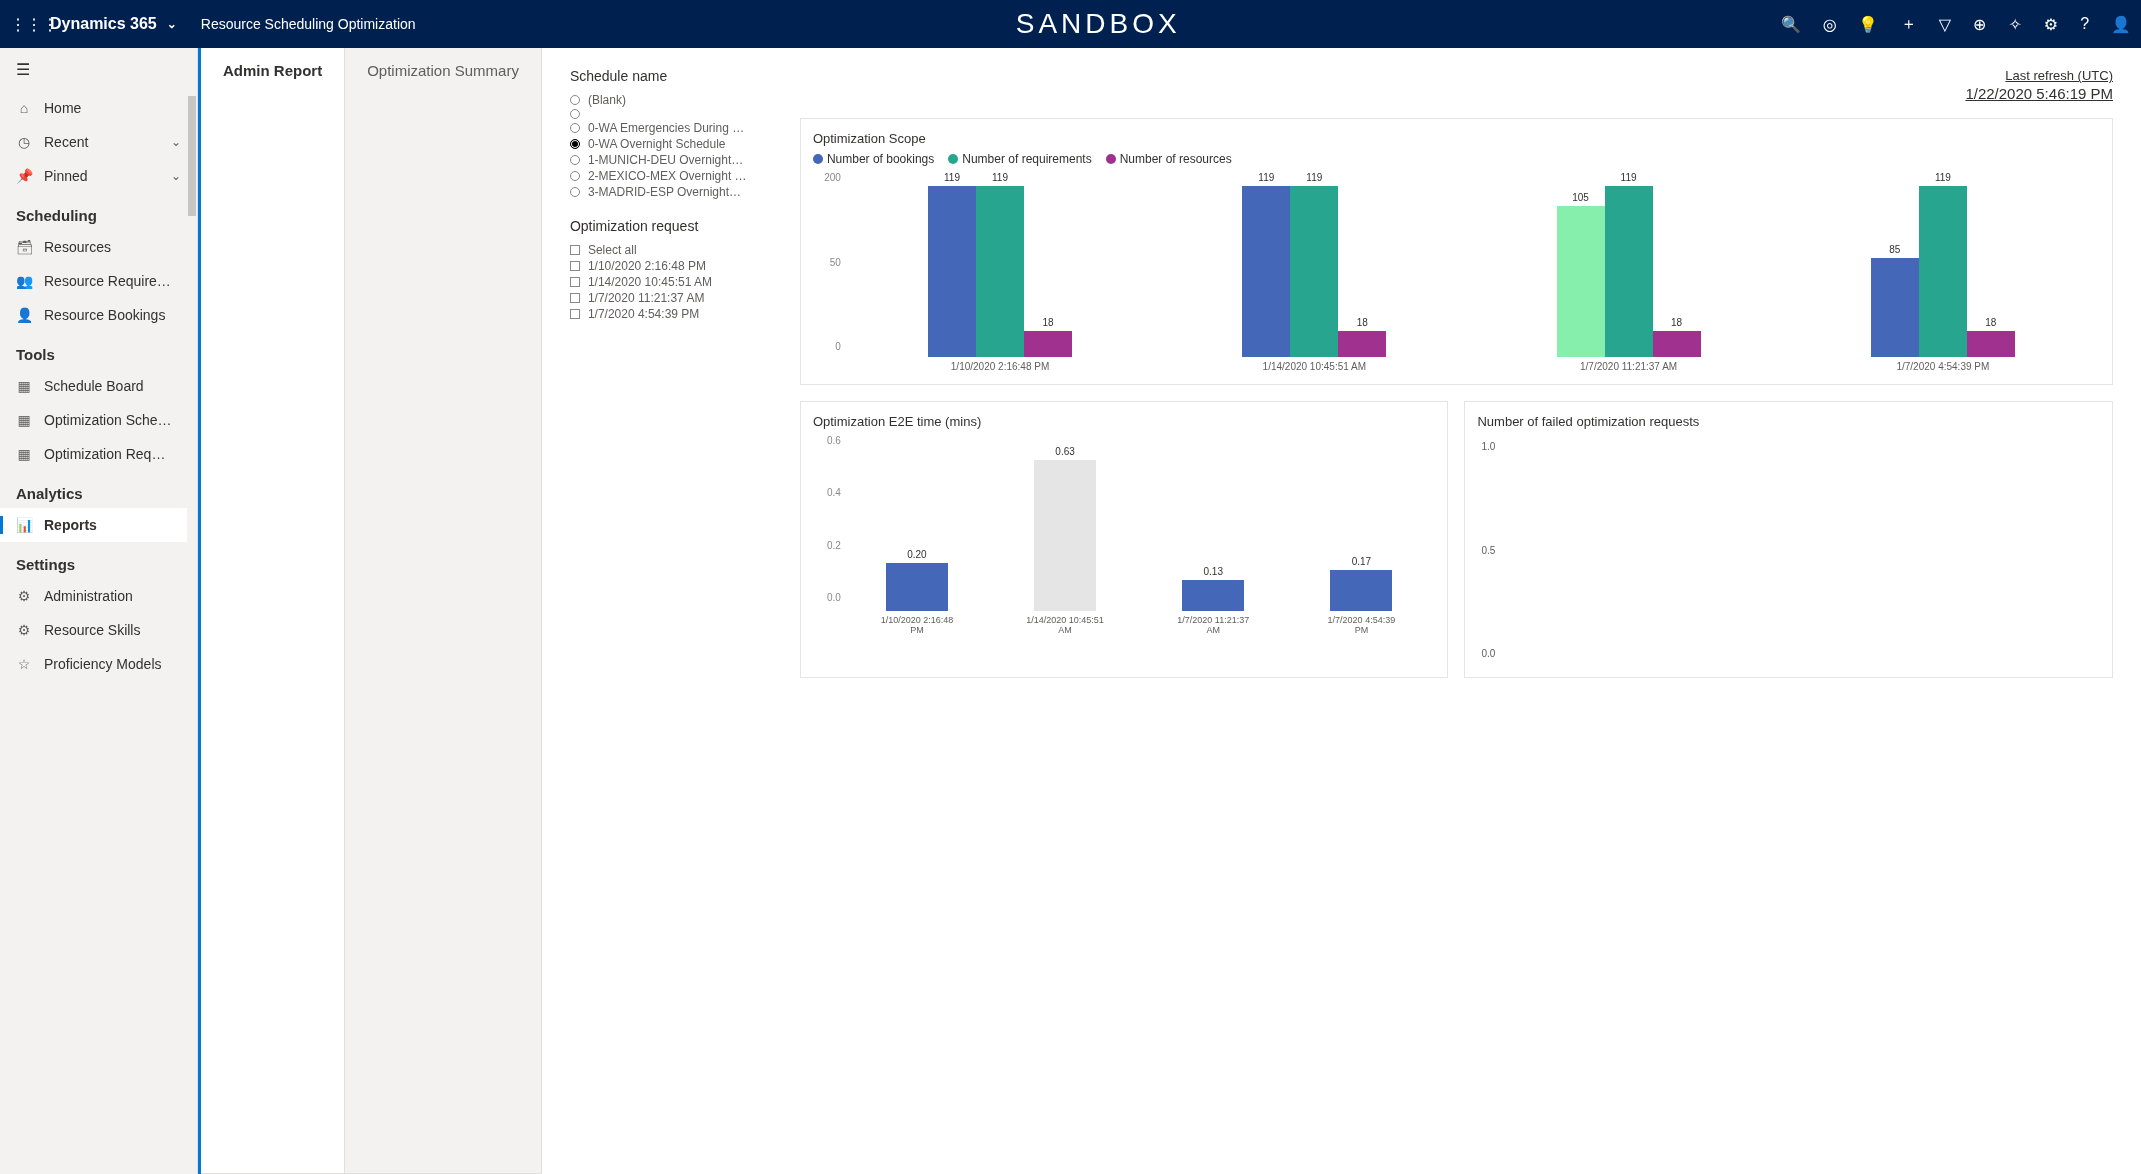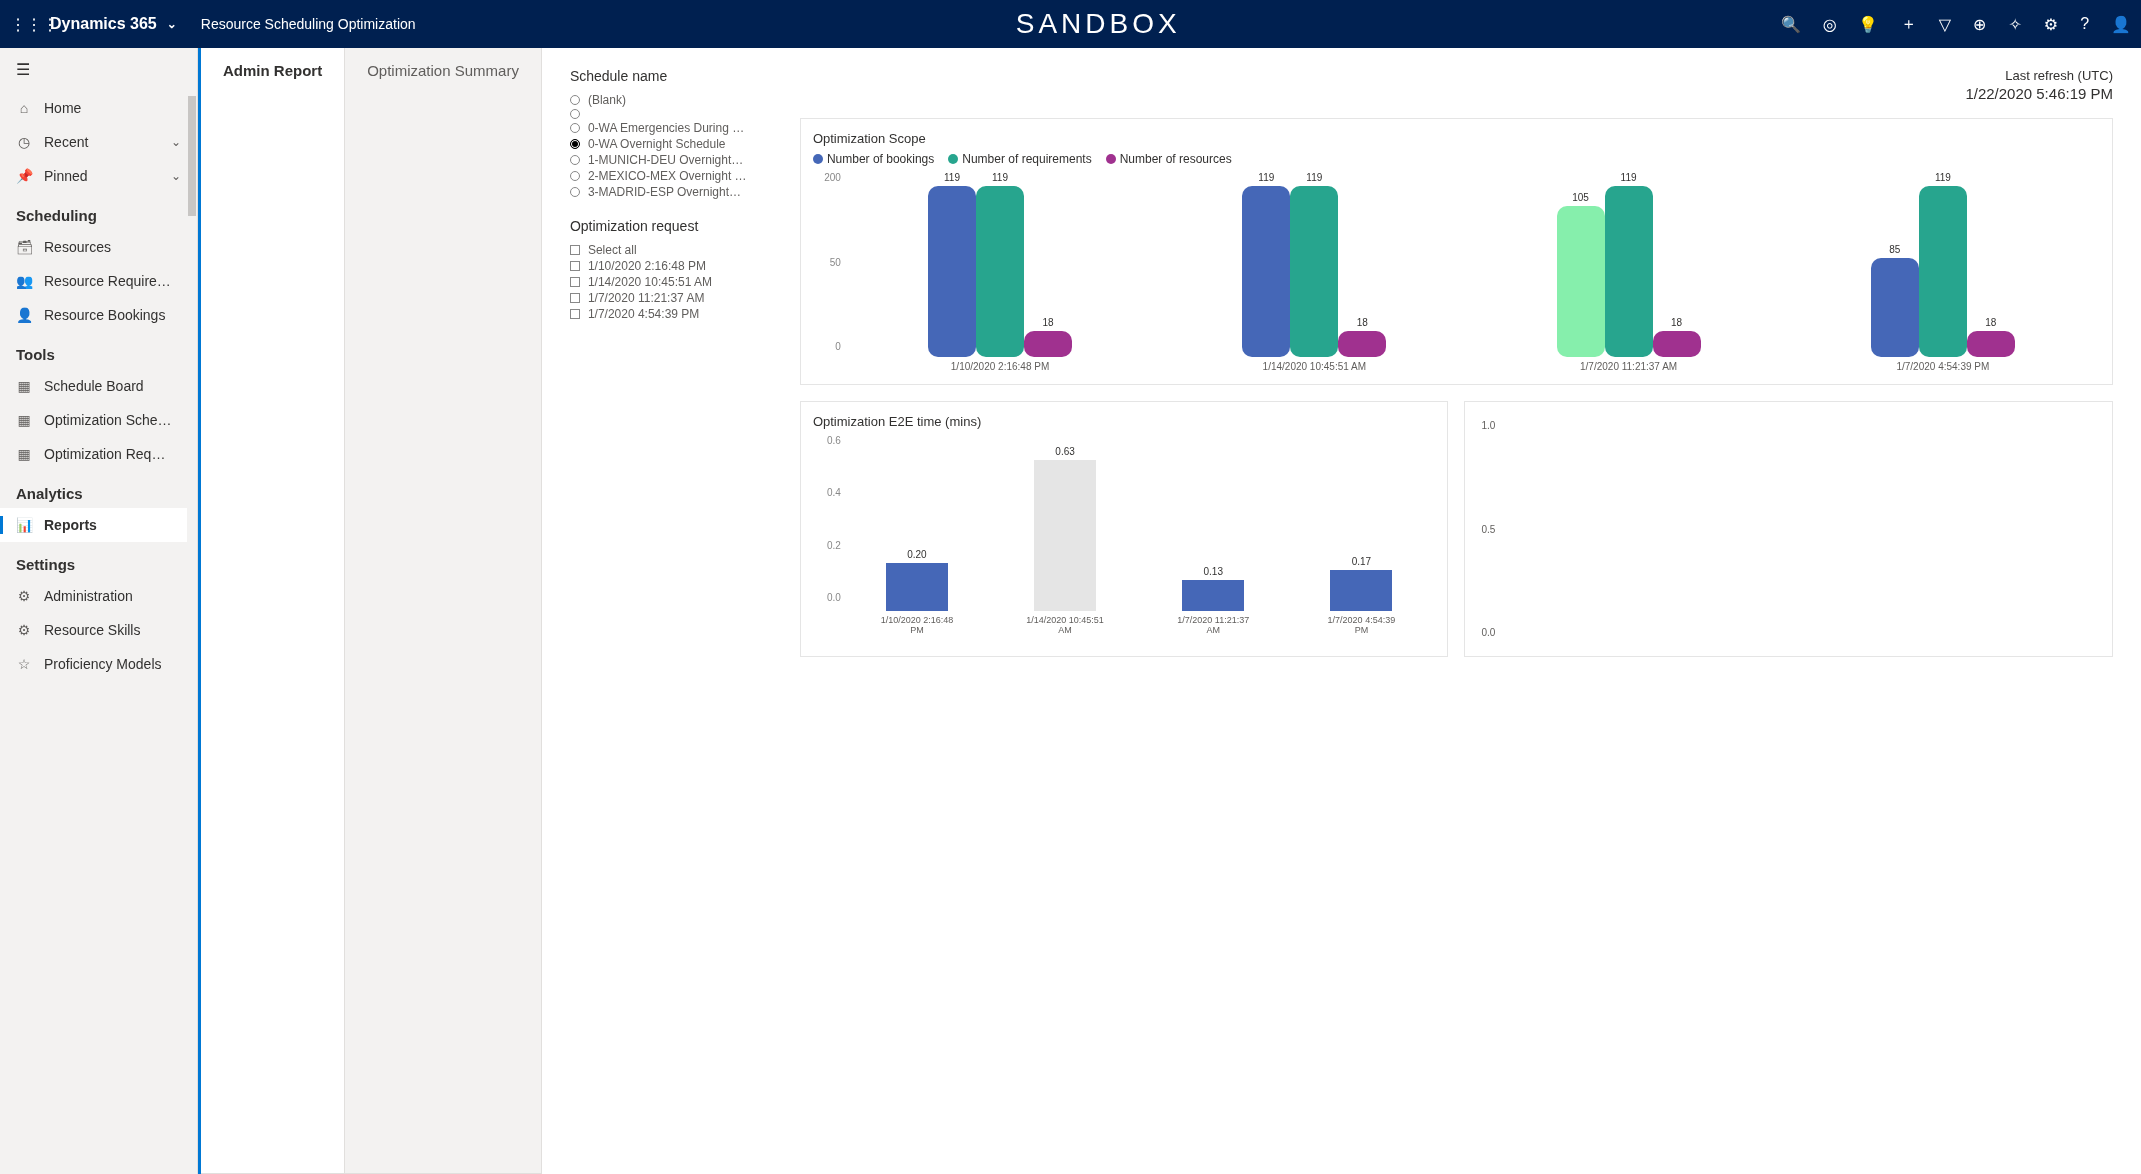--- a/index.html
+++ b/index.html
@@ -35,33 +35,33 @@
 
 .filters { width: 210px; flex-shrink: 0; }
 .filter-title { font-size: 14px; color: #323130; margin-bottom: 8px; }
 .filter-list { font-size: 12px; color: #605e5c; margin-bottom: 18px; max-height: 110px; overflow: hidden; }
 .filter-row { display: flex; align-items: center; gap: 8px; padding: 1px 0; white-space: nowrap; overflow: hidden; text-overflow: ellipsis; }
 .radio { width: 10px; height: 10px; border: 1px solid #888; border-radius: 50%; flex-shrink: 0; }
 .radio.filled { background: #000; border-color: #000; box-shadow: inset 0 0 0 1px #fff; }
 .checkbox { width: 10px; height: 10px; border: 1px solid #888; flex-shrink: 0; }
 
 .charts { flex: 1; display: flex; flex-direction: column; gap: 16px; }
-.refresh { text-align: right; font-size: 13px; }
+.refresh { text-align: right; font-size: 13px; text-decoration: underline; }
 .refresh .ts { font-size: 15px; margin-top: 2px; }
 .card { border: 1px solid #e5e5e5; background: #fff; padding: 12px; }
 .card-title { font-size: 13px; color: #323130; margin-bottom: 6px; }
 .legend { display: flex; gap: 14px; font-size: 12px; color: #323130; margin-bottom: 6px; }
 .legend-item { display: flex; align-items: center; gap: 4px; }
 .swatch { width: 10px; height: 10px; border-radius: 50%; }
 
 .grouped-chart { display: flex; align-items: flex-end; height: 200px; position: relative; padding-left: 30px; }
 .y-axis { position: absolute; left: 0; top: 0; bottom: 20px; width: 28px; display: flex; flex-direction: column; justify-content: space-between; font-size: 10px; color: #888; text-align: right; }
 .group { flex: 1; display: flex; flex-direction: column; align-items: center; }
 .bars { display: flex; align-items: flex-end; gap: 0; height: 180px; width: 100%; justify-content: center; }
-.bar { width: 48px; position: relative; border-radius: 10px; }
+.bar { width: 48px; position: relative; }
 .bar .val { position: absolute; top: -14px; width: 100%; text-align: center; font-size: 10px; color: #323130; }
 .glabel { font-size: 10px; color: #605e5c; margin-top: 4px; text-align: center; }
 
 .row2 { display: flex; gap: 16px; }
 .row2 .card { flex: 1; }
 .simple-chart { display: flex; align-items: flex-end; height: 200px; padding-left: 30px; position: relative; }
 .simple-chart .y-axis { bottom: 32px; }
 .sgroup { flex: 1; display: flex; flex-direction: column; align-items: center; }
 .sbar { width: 62px; position: relative; background: #4567b7; }
 .sbar .val { position: absolute; top: -14px; width: 100%; text-align: center; font-size: 10px; }
@@ -349,20 +349,21 @@
                 </div>
                 <div class="sgroup">
                   <div class="sbar" style="height: 40.8px; background: rgb(69, 103, 183);">
                     <div class="val">0.17</div>
                   </div>
                   <div class="slabel">1/7/2020 4:54:39 PM</div>
                 </div>
               </div>
           </div>
           <div class="card">
+            <div class="card-title">Number of failed optimization requests</div>
             <div class="failed-chart">
               <div class="failed-y" id="yaxis2">
                   <div>1.0</div>
                   <div>0.5</div>
                   <div>0.0</div>
                 </div>
             </div>
           </div>
         </div>
       </div>

